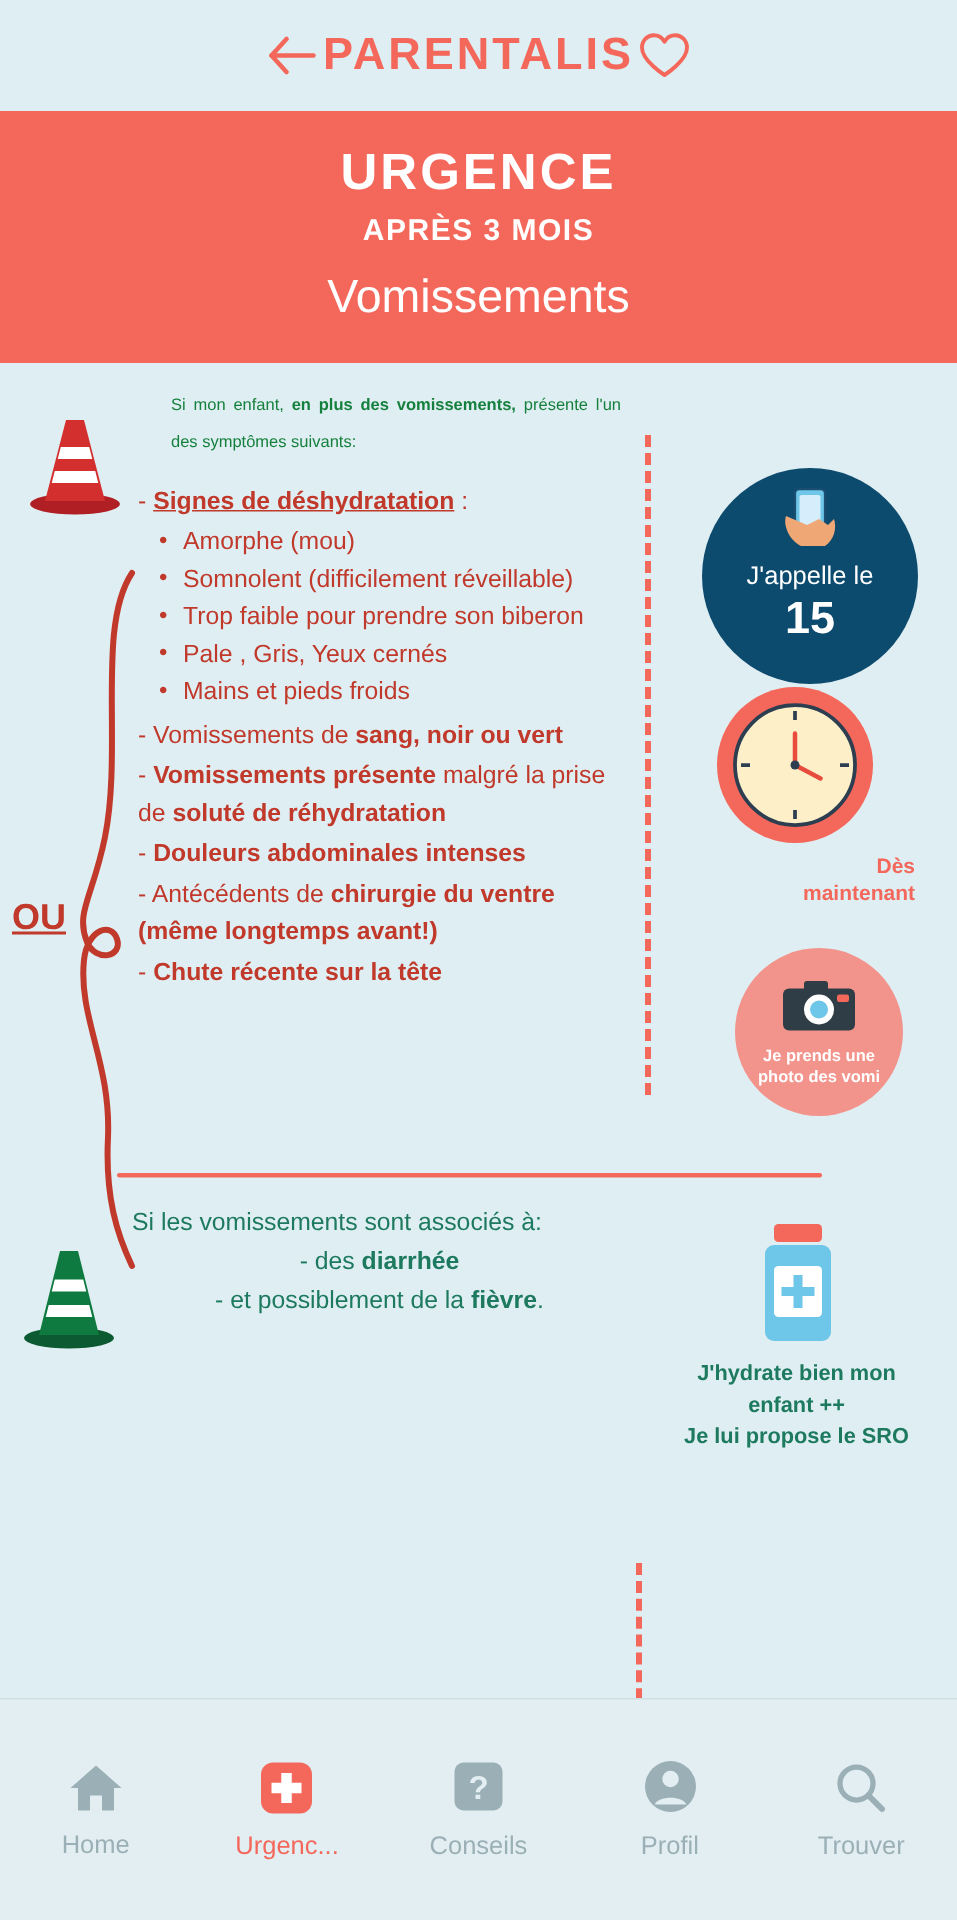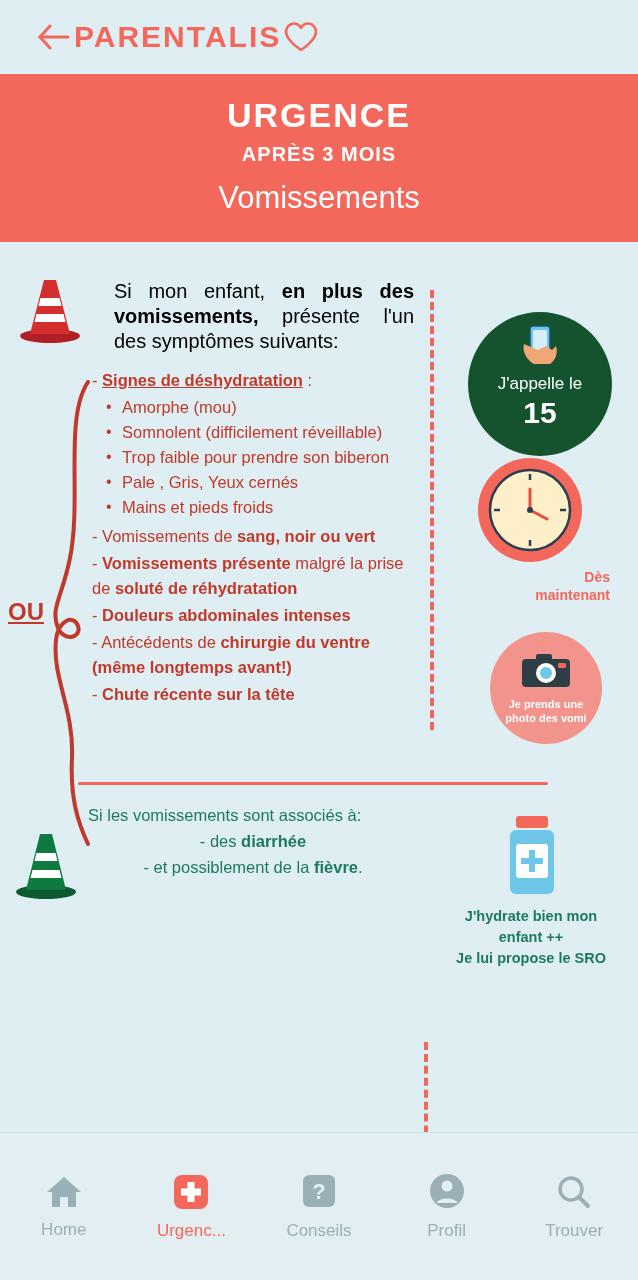--- a/index.html
+++ b/index.html
@@ -13,21 +13,21 @@
     position: relative;
     width: 638px; height: 1280px;
     background: #dfeef2;
     display: flex; flex-direction: column;
   }
 
   
   .topbar {
     height: 74px;
     flex: 0 0 74px;
-    display: flex; align-items: center; justify-content: flex-start;
+    display: flex; align-items: center; justify-content: center;
     padding: 0 34px;
     background: #dfeef2;
   }
   .brand {
     font-size: 30px;
     font-weight: bold;
     letter-spacing: 2px;
     color: #f4685c;
   }
   .icon-btn { width: 40px; height: 40px; display: flex; align-items: center; justify-content: center; }
@@ -67,25 +67,24 @@
   .brace { position: absolute; left: 48px; top: 120px; }
   .ou {
     position: absolute; left: 8px; top: 340px;
     color: #c0392b; font-size: 24px; font-weight: bold;
     text-decoration: underline;
   }
 
   .para {
     margin-left: 100px;
     width: 300px;
-    color: #000000;
-    font-size: 20px;
+    color: #15803d;
+    font-size: 11px;
     line-height: 25px;
     text-align: justify;
-    margin-top: 21px;
   }
   .para b { font-weight: bold; }
 
   .list {
     margin-left: 78px;
     width: 322px;
     color: #c0392b;
     font-size: 16.5px;
     line-height: 25px;
     margin-top: 14px;
@@ -107,21 +106,21 @@
   .dashed-v2 {
     position: absolute;
     top: 800px; left: 424px;
     width: 0; height: 330px;
     border-left: 4px dashed #f4685c;
   }
 
   .call-circle {
     position: absolute; left: 38px; top: 54px;
     width: 144px; height: 144px; border-radius: 50%;
-    background: #14532d; color: #fff;
+    background: #0c4a6e; color: #fff;
     display: flex; flex-direction: column; align-items: center; justify-content: flex-start;
     padding-top: 12px;
   }
   .call-circle .txt { font-size: 17px; margin-top: 4px; }
   .call-circle .num { font-size: 30px; font-weight: bold; margin-top: 2px; }
 
   .clock-wrap {
     position: absolute; left: 48px; top: 200px;
     width: 104px; height: 104px; border-radius: 50%;
     background: #f4685c;

